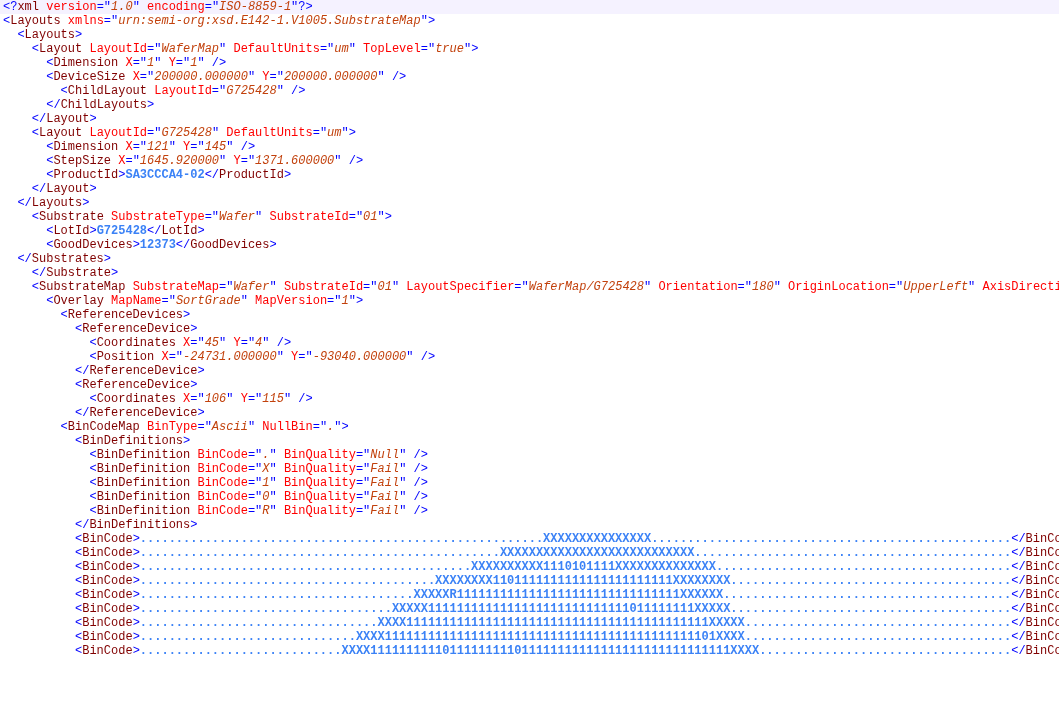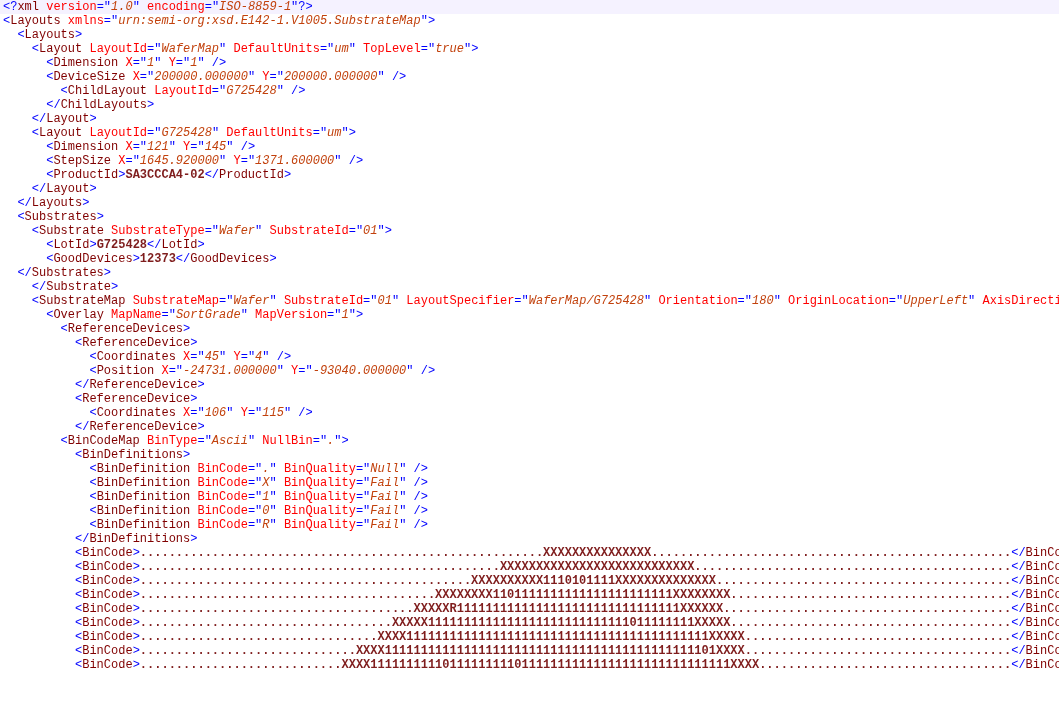--- a/index.html
+++ b/index.html
@@ -10,21 +10,21 @@
     white-space: nowrap;
     overflow-x: auto;
   }
   .xml-decl { background: #f5f2ff; padding: 1px 3px; }
   .line { padding: 0 3px; line-height: 14px; }
   .bracket { color: #0000ff; }
   .elname { color: #800000; }
   .attrname { color: #ff0000; }
   .attrval { color: #c2410c; font-style: italic; }
   .eq { color: #0000ff; }
-  .text { color: #7f1d1d; font-weight: bold; }
+  .text { color: #3b82f6; font-weight: bold; }
   .q { color: #0000ff; }
 </style>
 </head>
 <body>
 
 <div id="content">
     <div class="line xml-decl"><span class="bracket">&lt;?</span><span class="elname">xml</span> <span class="attrname">version</span><span class="eq">=</span><span class="q">"</span><span class="attrval">1.0</span><span class="q">"</span> <span class="attrname">encoding</span><span class="eq">=</span><span class="q">"</span><span class="attrval">ISO-8859-1</span><span class="q">"</span><span class="bracket">?&gt;</span></div>
     <div class="line "><span class="bracket">&lt;</span><span class="elname">Layouts</span> <span class="attrname">xmlns</span><span class="eq">=</span><span class="q">"</span><span class="attrval">urn:semi-org:xsd.E142-1.V1005.SubstrateMap</span><span class="q">"</span><span class="bracket">&gt;</span></div>
     <div class="line ">&nbsp;&nbsp;<span class="bracket">&lt;</span><span class="elname">Layouts</span><span class="bracket">&gt;</span></div>
     <div class="line ">&nbsp;&nbsp;&nbsp;&nbsp;<span class="bracket">&lt;</span><span class="elname">Layout</span> <span class="attrname">LayoutId</span><span class="eq">=</span><span class="q">"</span><span class="attrval">WaferMap</span><span class="q">"</span> <span class="attrname">DefaultUnits</span><span class="eq">=</span><span class="q">"</span><span class="attrval">um</span><span class="q">"</span> <span class="attrname">TopLevel</span><span class="eq">=</span><span class="q">"</span><span class="attrval">true</span><span class="q">"</span><span class="bracket">&gt;</span></div>
@@ -32,21 +32,20 @@
     <div class="line ">&nbsp;&nbsp;&nbsp;&nbsp;&nbsp;&nbsp;<span class="bracket">&lt;</span><span class="elname">DeviceSize</span> <span class="attrname">X</span><span class="eq">=</span><span class="q">"</span><span class="attrval">200000.000000</span><span class="q">"</span> <span class="attrname">Y</span><span class="eq">=</span><span class="q">"</span><span class="attrval">200000.000000</span><span class="q">"</span><span class="bracket"> /&gt;</span></div>
     <div class="line ">&nbsp;&nbsp;&nbsp;&nbsp;&nbsp;&nbsp;&nbsp;&nbsp;<span class="bracket">&lt;</span><span class="elname">ChildLayout</span> <span class="attrname">LayoutId</span><span class="eq">=</span><span class="q">"</span><span class="attrval">G725428</span><span class="q">"</span><span class="bracket"> /&gt;</span></div>
     <div class="line ">&nbsp;&nbsp;&nbsp;&nbsp;&nbsp;&nbsp;<span class="bracket">&lt;/</span><span class="elname">ChildLayouts</span><span class="bracket">&gt;</span></div>
     <div class="line ">&nbsp;&nbsp;&nbsp;&nbsp;<span class="bracket">&lt;/</span><span class="elname">Layout</span><span class="bracket">&gt;</span></div>
     <div class="line ">&nbsp;&nbsp;&nbsp;&nbsp;<span class="bracket">&lt;</span><span class="elname">Layout</span> <span class="attrname">LayoutId</span><span class="eq">=</span><span class="q">"</span><span class="attrval">G725428</span><span class="q">"</span> <span class="attrname">DefaultUnits</span><span class="eq">=</span><span class="q">"</span><span class="attrval">um</span><span class="q">"</span><span class="bracket">&gt;</span></div>
     <div class="line ">&nbsp;&nbsp;&nbsp;&nbsp;&nbsp;&nbsp;<span class="bracket">&lt;</span><span class="elname">Dimension</span> <span class="attrname">X</span><span class="eq">=</span><span class="q">"</span><span class="attrval">121</span><span class="q">"</span> <span class="attrname">Y</span><span class="eq">=</span><span class="q">"</span><span class="attrval">145</span><span class="q">"</span><span class="bracket"> /&gt;</span></div>
     <div class="line ">&nbsp;&nbsp;&nbsp;&nbsp;&nbsp;&nbsp;<span class="bracket">&lt;</span><span class="elname">StepSize</span> <span class="attrname">X</span><span class="eq">=</span><span class="q">"</span><span class="attrval">1645.920000</span><span class="q">"</span> <span class="attrname">Y</span><span class="eq">=</span><span class="q">"</span><span class="attrval">1371.600000</span><span class="q">"</span><span class="bracket"> /&gt;</span></div>
     <div class="line ">&nbsp;&nbsp;&nbsp;&nbsp;&nbsp;&nbsp;<span class="bracket">&lt;</span><span class="elname">ProductId</span><span class="bracket">&gt;</span><span class="text">SA3CCCA4-02</span><span class="bracket">&lt;/</span><span class="elname">ProductId</span><span class="bracket">&gt;</span></div>
     <div class="line ">&nbsp;&nbsp;&nbsp;&nbsp;<span class="bracket">&lt;/</span><span class="elname">Layout</span><span class="bracket">&gt;</span></div>
     <div class="line ">&nbsp;&nbsp;<span class="bracket">&lt;/</span><span class="elname">Layouts</span><span class="bracket">&gt;</span></div>
-    <div class="line ">&nbsp;&nbsp;<span class="bracket">&lt;</span><span class="elname">Substrates</span><span class="bracket">&gt;</span></div>
     <div class="line ">&nbsp;&nbsp;&nbsp;&nbsp;<span class="bracket">&lt;</span><span class="elname">Substrate</span> <span class="attrname">SubstrateType</span><span class="eq">=</span><span class="q">"</span><span class="attrval">Wafer</span><span class="q">"</span> <span class="attrname">SubstrateId</span><span class="eq">=</span><span class="q">"</span><span class="attrval">01</span><span class="q">"</span><span class="bracket">&gt;</span></div>
     <div class="line ">&nbsp;&nbsp;&nbsp;&nbsp;&nbsp;&nbsp;<span class="bracket">&lt;</span><span class="elname">LotId</span><span class="bracket">&gt;</span><span class="text">G725428</span><span class="bracket">&lt;/</span><span class="elname">LotId</span><span class="bracket">&gt;</span></div>
     <div class="line ">&nbsp;&nbsp;&nbsp;&nbsp;&nbsp;&nbsp;<span class="bracket">&lt;</span><span class="elname">GoodDevices</span><span class="bracket">&gt;</span><span class="text">12373</span><span class="bracket">&lt;/</span><span class="elname">GoodDevices</span><span class="bracket">&gt;</span></div>
     <div class="line ">&nbsp;&nbsp;<span class="bracket">&lt;/</span><span class="elname">Substrates</span><span class="bracket">&gt;</span></div>
     <div class="line ">&nbsp;&nbsp;&nbsp;&nbsp;<span class="bracket">&lt;/</span><span class="elname">Substrate</span><span class="bracket">&gt;</span></div>
     <div class="line ">&nbsp;&nbsp;&nbsp;&nbsp;<span class="bracket">&lt;</span><span class="elname">SubstrateMap</span> <span class="attrname">SubstrateMap</span><span class="eq">=</span><span class="q">"</span><span class="attrval">Wafer</span><span class="q">"</span> <span class="attrname">SubstrateId</span><span class="eq">=</span><span class="q">"</span><span class="attrval">01</span><span class="q">"</span> <span class="attrname">LayoutSpecifier</span><span class="eq">=</span><span class="q">"</span><span class="attrval">WaferMap/G725428</span><span class="q">"</span> <span class="attrname">Orientation</span><span class="eq">=</span><span class="q">"</span><span class="attrval">180</span><span class="q">"</span> <span class="attrname">OriginLocation</span><span class="eq">=</span><span class="q">"</span><span class="attrval">UpperLeft</span><span class="q">"</span> <span class="attrname">AxisDirection</span><span class="attrval"></span></div>
     <div class="line ">&nbsp;&nbsp;&nbsp;&nbsp;&nbsp;&nbsp;<span class="bracket">&lt;</span><span class="elname">Overlay</span> <span class="attrname">MapName</span><span class="eq">=</span><span class="q">"</span><span class="attrval">SortGrade</span><span class="q">"</span> <span class="attrname">MapVersion</span><span class="eq">=</span><span class="q">"</span><span class="attrval">1</span><span class="q">"</span><span class="bracket">&gt;</span></div>
     <div class="line ">&nbsp;&nbsp;&nbsp;&nbsp;&nbsp;&nbsp;&nbsp;&nbsp;<span class="bracket">&lt;</span><span class="elname">ReferenceDevices</span><span class="bracket">&gt;</span></div>
     <div class="line ">&nbsp;&nbsp;&nbsp;&nbsp;&nbsp;&nbsp;&nbsp;&nbsp;&nbsp;&nbsp;<span class="bracket">&lt;</span><span class="elname">ReferenceDevice</span><span class="bracket">&gt;</span></div>
     <div class="line ">&nbsp;&nbsp;&nbsp;&nbsp;&nbsp;&nbsp;&nbsp;&nbsp;&nbsp;&nbsp;&nbsp;&nbsp;<span class="bracket">&lt;</span><span class="elname">Coordinates</span> <span class="attrname">X</span><span class="eq">=</span><span class="q">"</span><span class="attrval">45</span><span class="q">"</span> <span class="attrname">Y</span><span class="eq">=</span><span class="q">"</span><span class="attrval">4</span><span class="q">"</span><span class="bracket"> /&gt;</span></div>

